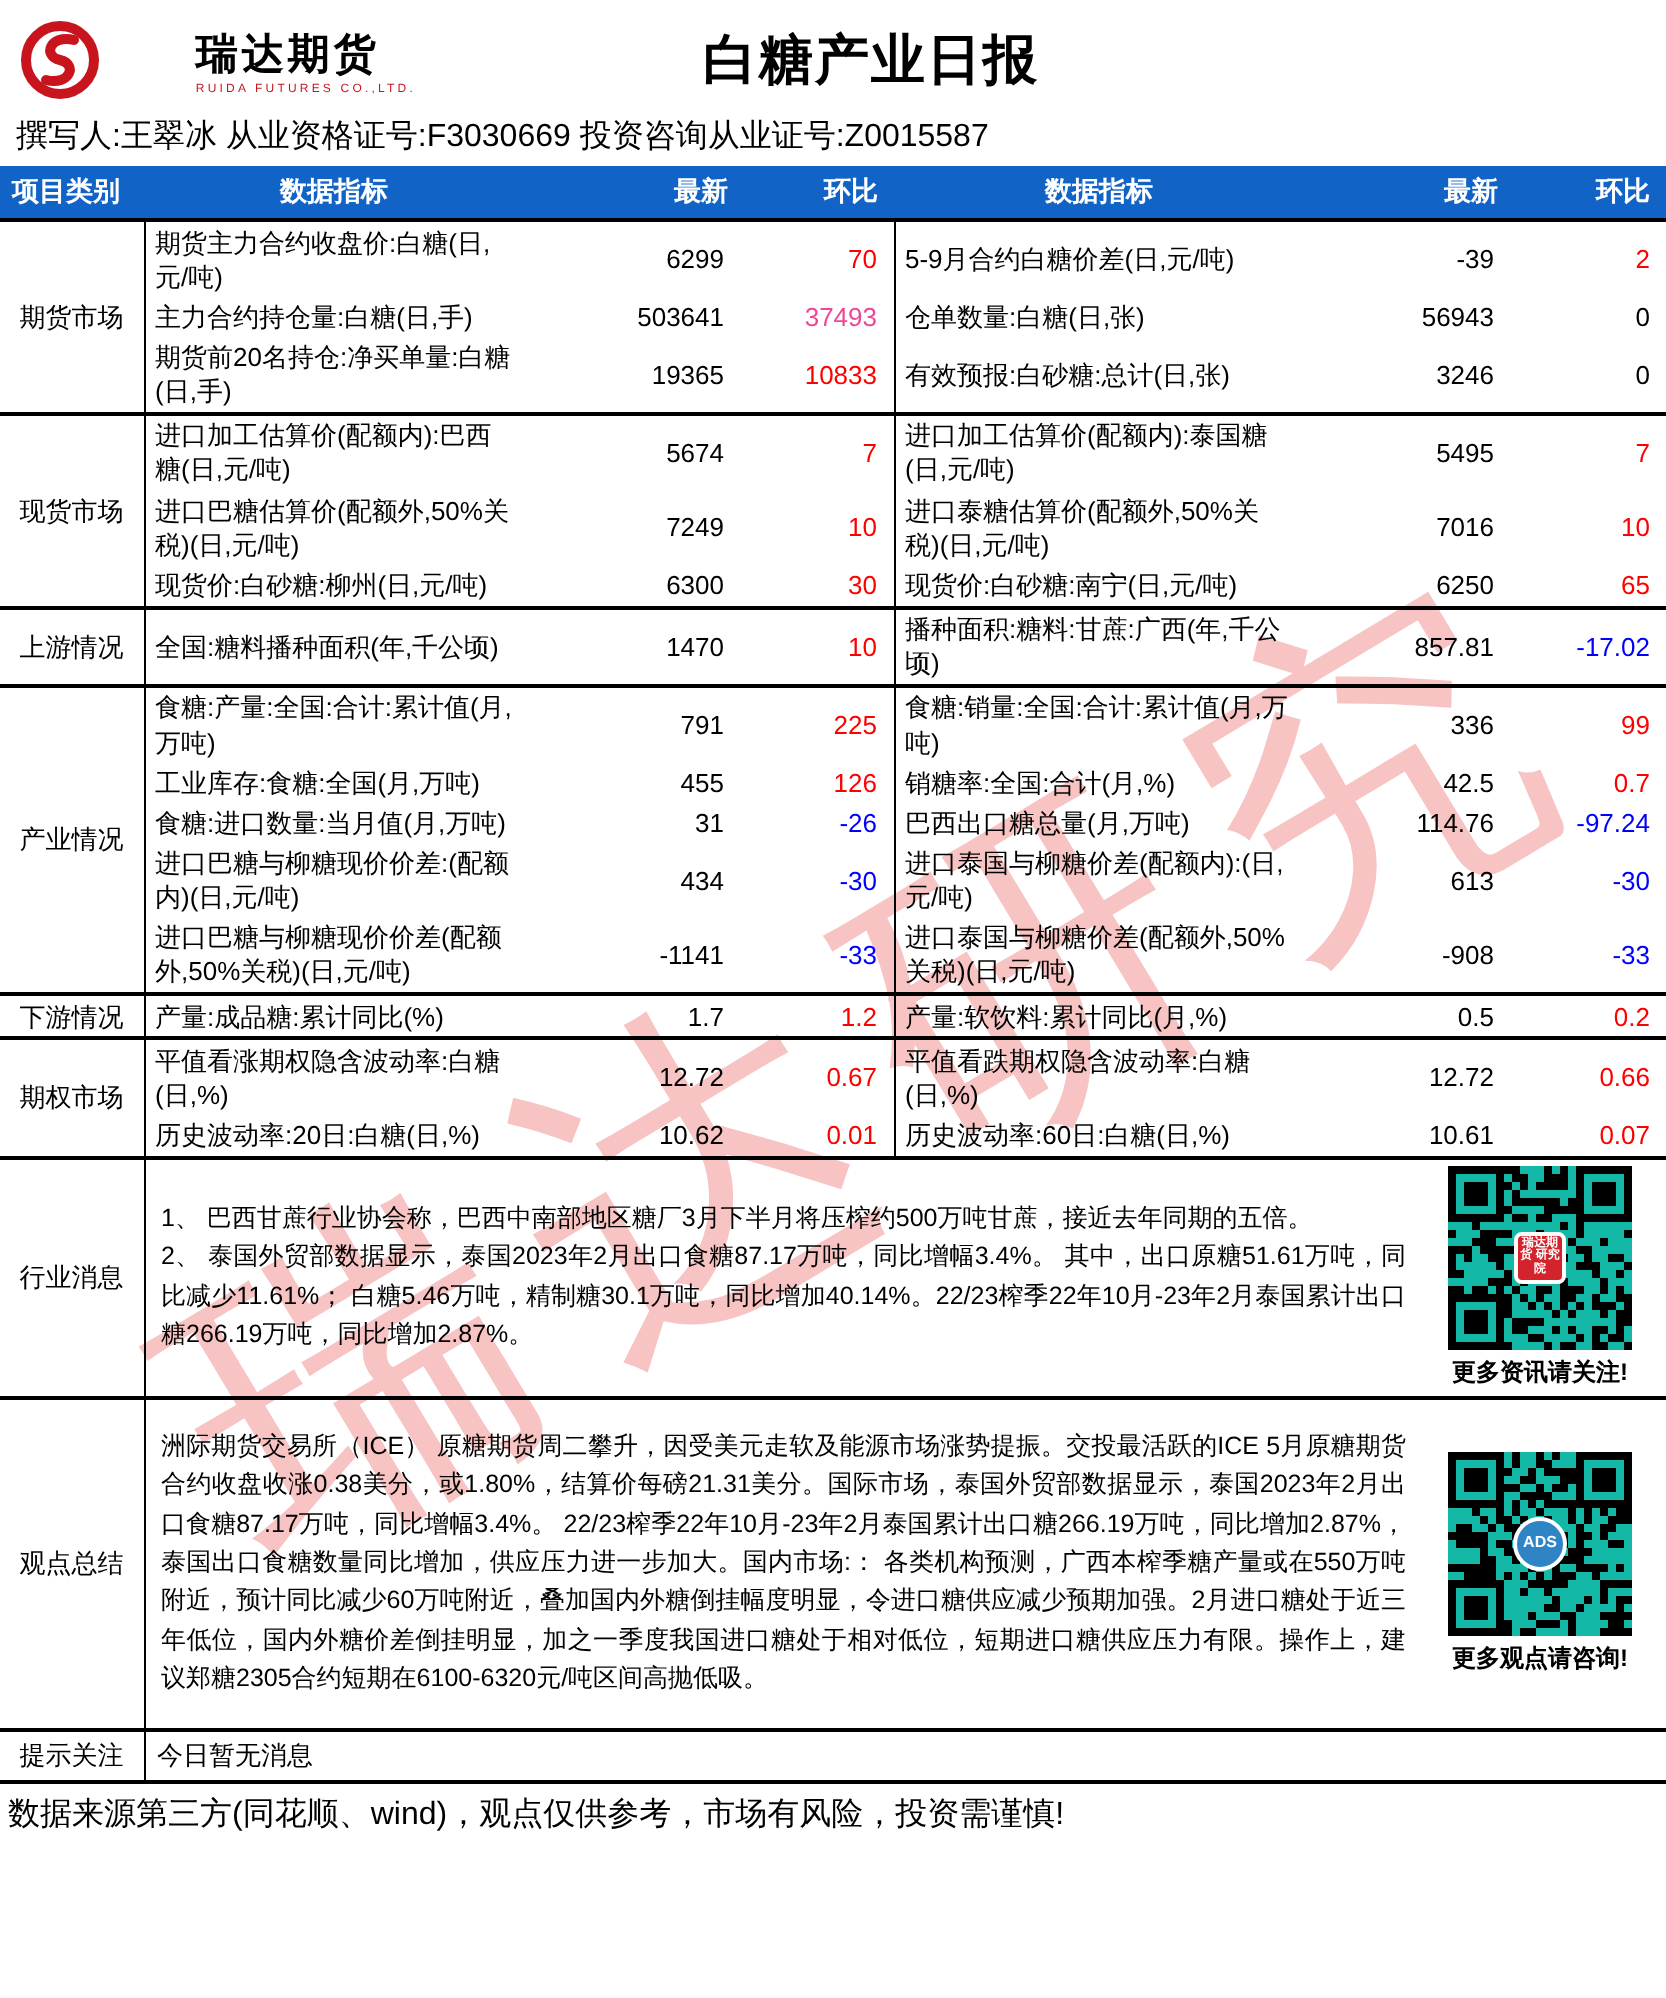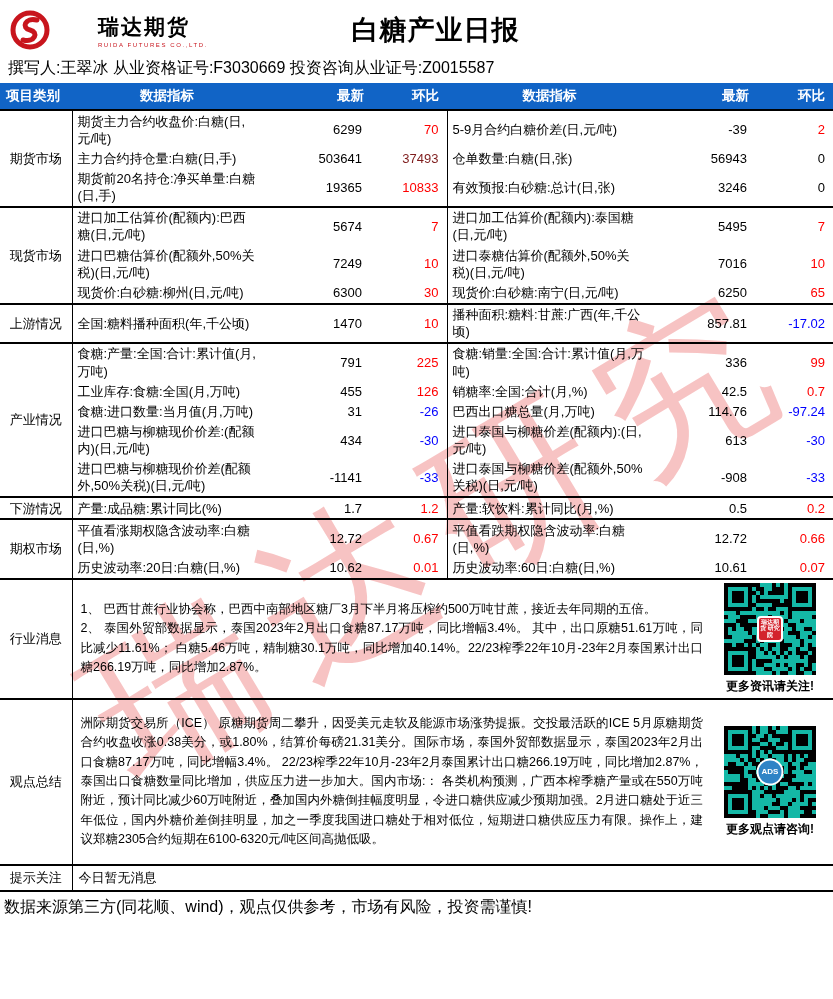--- a/index.html
+++ b/index.html
@@ -106,21 +106,21 @@
           <td class="ind">期货主力合约收盘价:白糖(日,元/吨)</td>
           <td class="val">6299</td>
           <td class="chg chg1" style="color: rgb(255, 0, 0);">70</td>
           <td class="ind">5-9月合约白糖价差(日,元/吨)</td>
           <td class="val">-39</td>
           <td class="chg chg2" style="color: rgb(255, 0, 0);">2</td>
         </tr>
         <tr>
           <td class="ind">主力合约持仓量:白糖(日,手)</td>
           <td class="val">503641</td>
-          <td class="chg chg1" style="color: #7f1d1d;">37493</td>
+          <td class="chg chg1" style="color: #ec4899;">37493</td>
           <td class="ind">仓单数量:白糖(日,张)</td>
           <td class="val">56943</td>
           <td class="chg chg2" style="color: rgb(0, 0, 0);">0</td>
         </tr>
         <tr>
           <td class="ind">期货前20名持仓:净买单量:白糖(日,手)</td>
           <td class="val">19365</td>
           <td class="chg chg1" style="color: rgb(255, 0, 0);">10833</td>
           <td class="ind">有效预报:白砂糖:总计(日,张)</td>
           <td class="val">3246</td>

